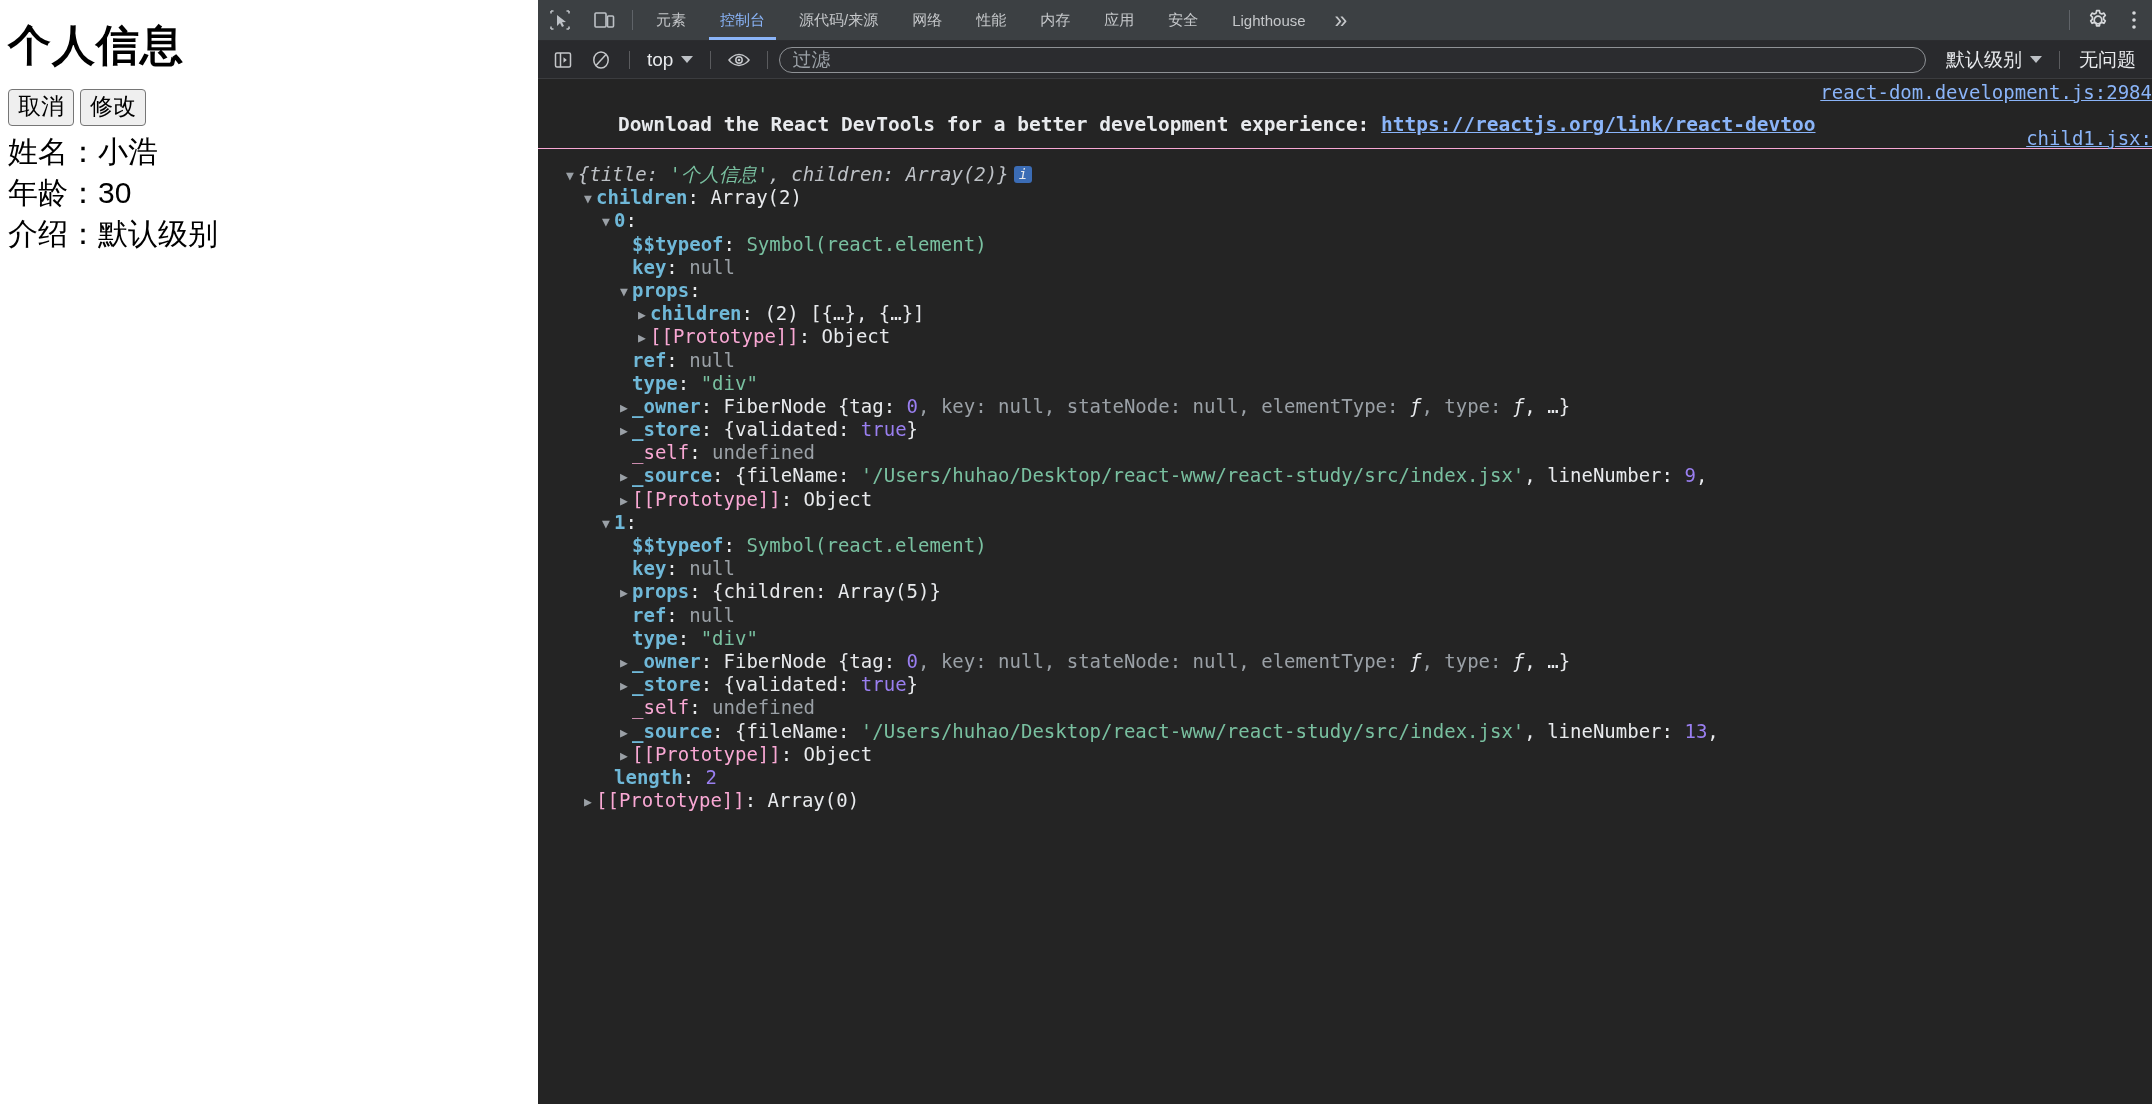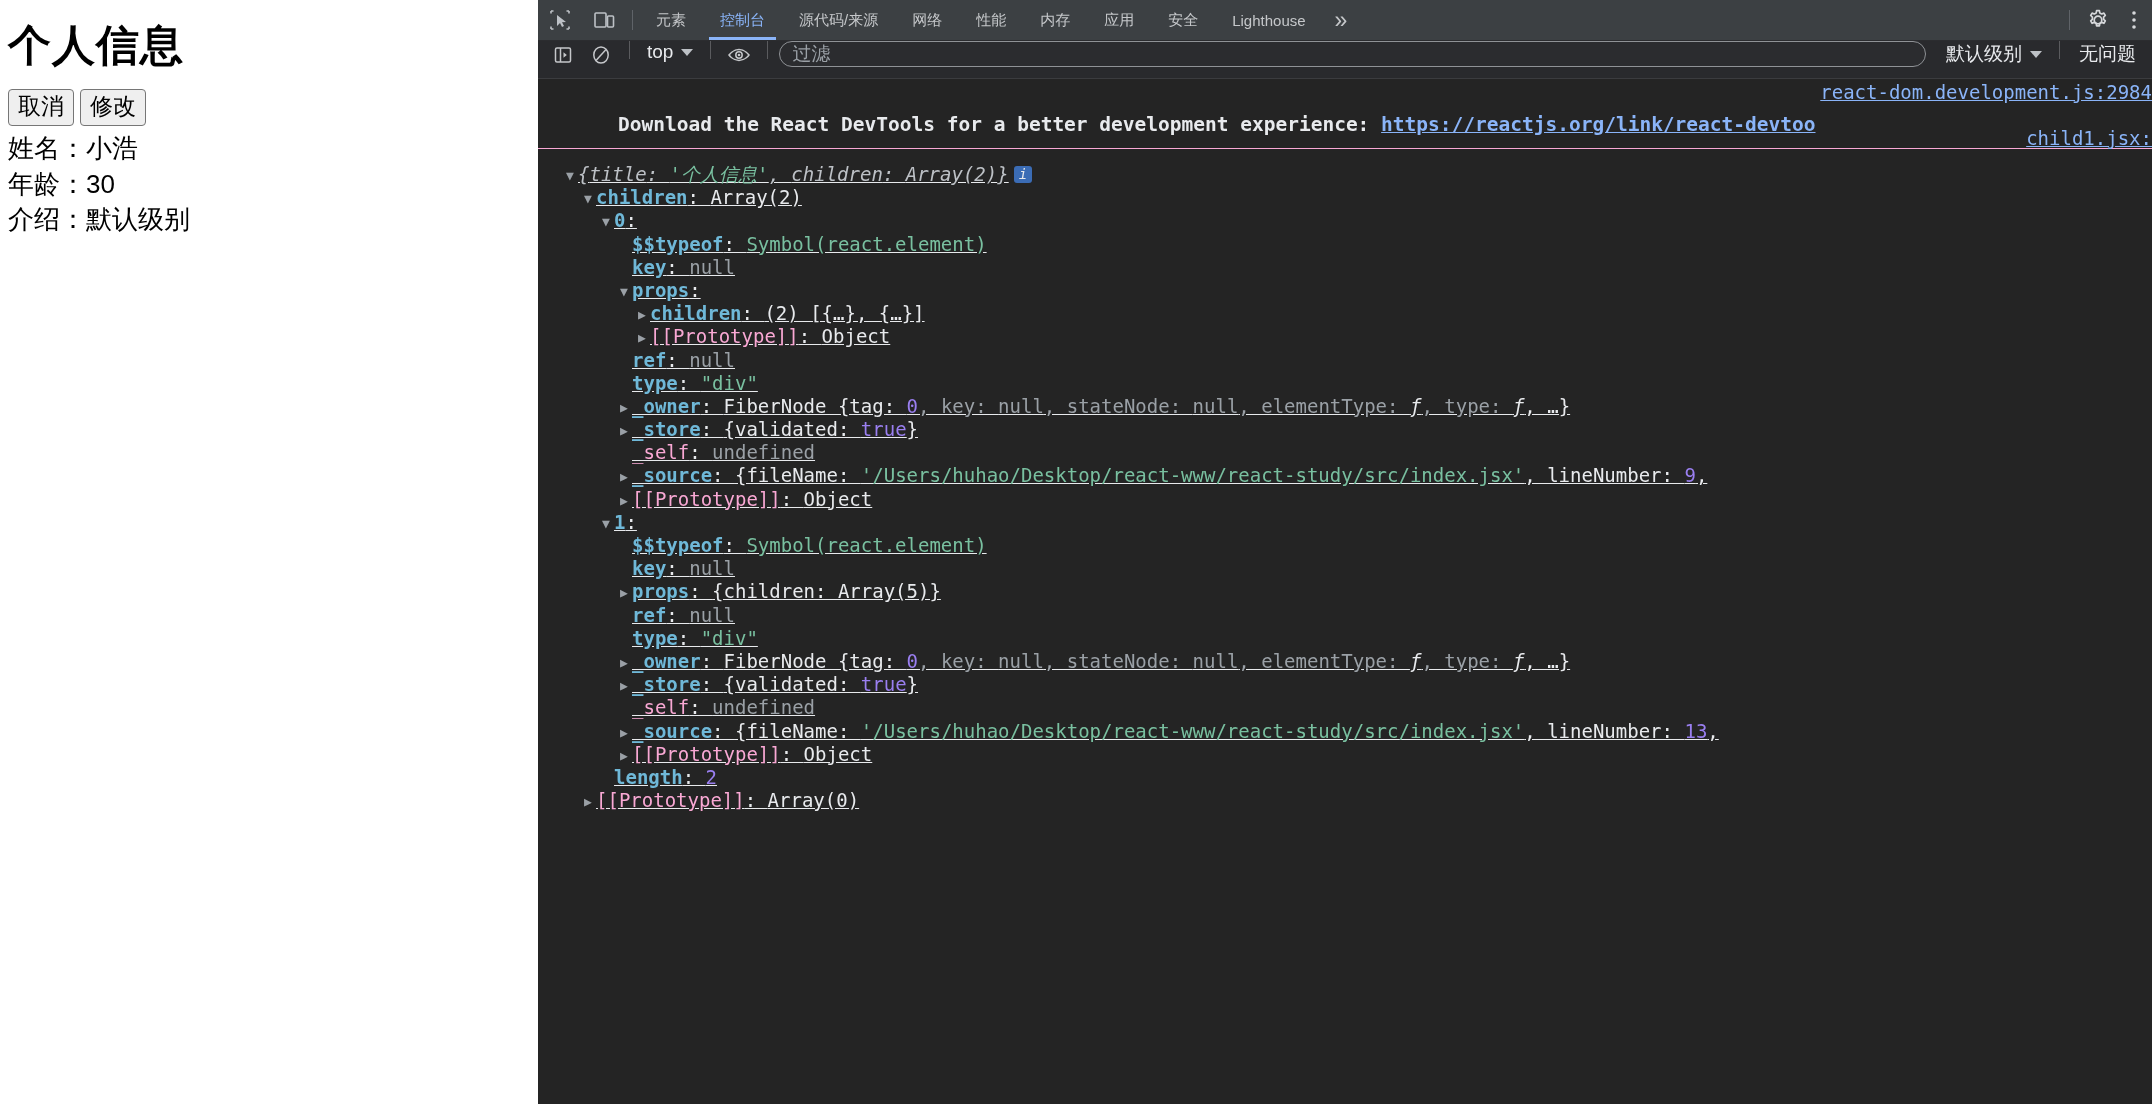--- a/index.html
+++ b/index.html
@@ -33,21 +33,21 @@
     font-size: 23px;
     padding: 3px 9px 5px 9px;
     background: #efefef;
     border: 1px solid #767676;
     border-radius: 4px;
     color: #000;
     line-height: 1.15;
     cursor: pointer;
   }
   .info-line {
-    font-size: 26px;
+    font-size: 30px;
     color: #000;
     line-height: 1.3;
     margin: 0 0 2px 0;
     white-space: nowrap;
   }
   .info-line .lbl { }
   .info-line .val { }
 
   
   .devtools {
@@ -97,21 +97,21 @@
   .dt-tab.more { font-size: 23px; padding: 0 12px; }
   .dt-spacer { flex: 1 1 auto; }
   .dt-right { display: flex; align-items: center; padding-right: 4px; }
 
   
   .dt-filterbar {
     height: 38px;
     flex: 0 0 38px;
     background: #292a2d;
     display: flex;
-    align-items: flex-start;
+    align-items: center;
     border-bottom: 1px solid #3b3c3f;
     padding: 0 8px;
     gap: 4px;
   }
   .fb-icon {
     width: 34px; height: 28px;
     display: flex; align-items: center; justify-content: center;
     cursor: pointer;
   }
   .fb-sep { width: 1px; height: 18px; background: #5a5b5e; margin: 0 7px; }
@@ -333,21 +333,21 @@
 
     <div class="dt-console">
 
       <div class="msg-row" style="padding-top:4px;">
         <div class="src-link" style="top:2px; right:0px;">react-dom.development.js:2984</div>
         <div class="devtools-msg" style="margin-top:22px;">
           <span>Download the React DevTools for a better development experience: </span><a href="#">https://reactjs.org/link/react-devtoo</a>
         </div>
       </div>
 
-      <div class="obj-block" style="position:relative;text-decoration:underline;">
+      <div class="obj-block" style="position:relative;">
         <div class="src-link" style="top:-22px; right:0px;">child1.jsx:</div>
         <div id="tree-host" style="padding-top:6px;">
             <div class="tree-line"><span class="ind" style="width: 24px;"></span><span class="tw">▼</span><span class="italic-obj" style="font-style: italic;">{</span><span class="italic-obj" style="font-style: italic;">title</span><span class="italic-obj" style="font-style: italic;">: </span><span class="v-str" style="font-style: italic;">'个人信息'</span><span class="italic-obj" style="font-style: italic;">, </span><span class="italic-obj" style="font-style: italic;">children</span><span class="italic-obj" style="font-style: italic;">: </span><span class="italic-obj" style="font-style: italic;">Array(2)</span><span class="italic-obj" style="font-style: italic;">}</span><span class="info-badge">i</span></div>
             <div class="tree-line"><span class="ind" style="width: 42px;"></span><span class="tw">▼</span><span class="k-prop">children</span><span class="k-plain">: </span><span class="v-plain">Array(2)</span></div>
             <div class="tree-line"><span class="ind" style="width: 60px;"></span><span class="tw">▼</span><span class="k-prop">0</span><span class="k-plain">:</span></div>
             <div class="tree-line"><span class="ind" style="width: 78px;"></span><span class="tw blank">&nbsp;</span><span class="k-prop">$$typeof</span><span class="k-plain">: </span><span class="v-sym">Symbol(react.element)</span></div>
             <div class="tree-line"><span class="ind" style="width: 78px;"></span><span class="tw blank">&nbsp;</span><span class="k-prop">key</span><span class="k-plain">: </span><span class="v-null">null</span></div>
             <div class="tree-line"><span class="ind" style="width: 78px;"></span><span class="tw">▼</span><span class="k-prop">props</span><span class="k-plain">:</span></div>
             <div class="tree-line"><span class="ind" style="width: 96px;"></span><span class="tw">▶</span><span class="k-prop">children</span><span class="k-plain">: </span><span class="v-plain">(2) [{…}, {…}]</span></div>
             <div class="tree-line"><span class="ind" style="width: 96px;"></span><span class="tw">▶</span><span class="k-gray">[[Prototype]]</span><span class="k-plain">: </span><span class="v-plain">Object</span></div>

